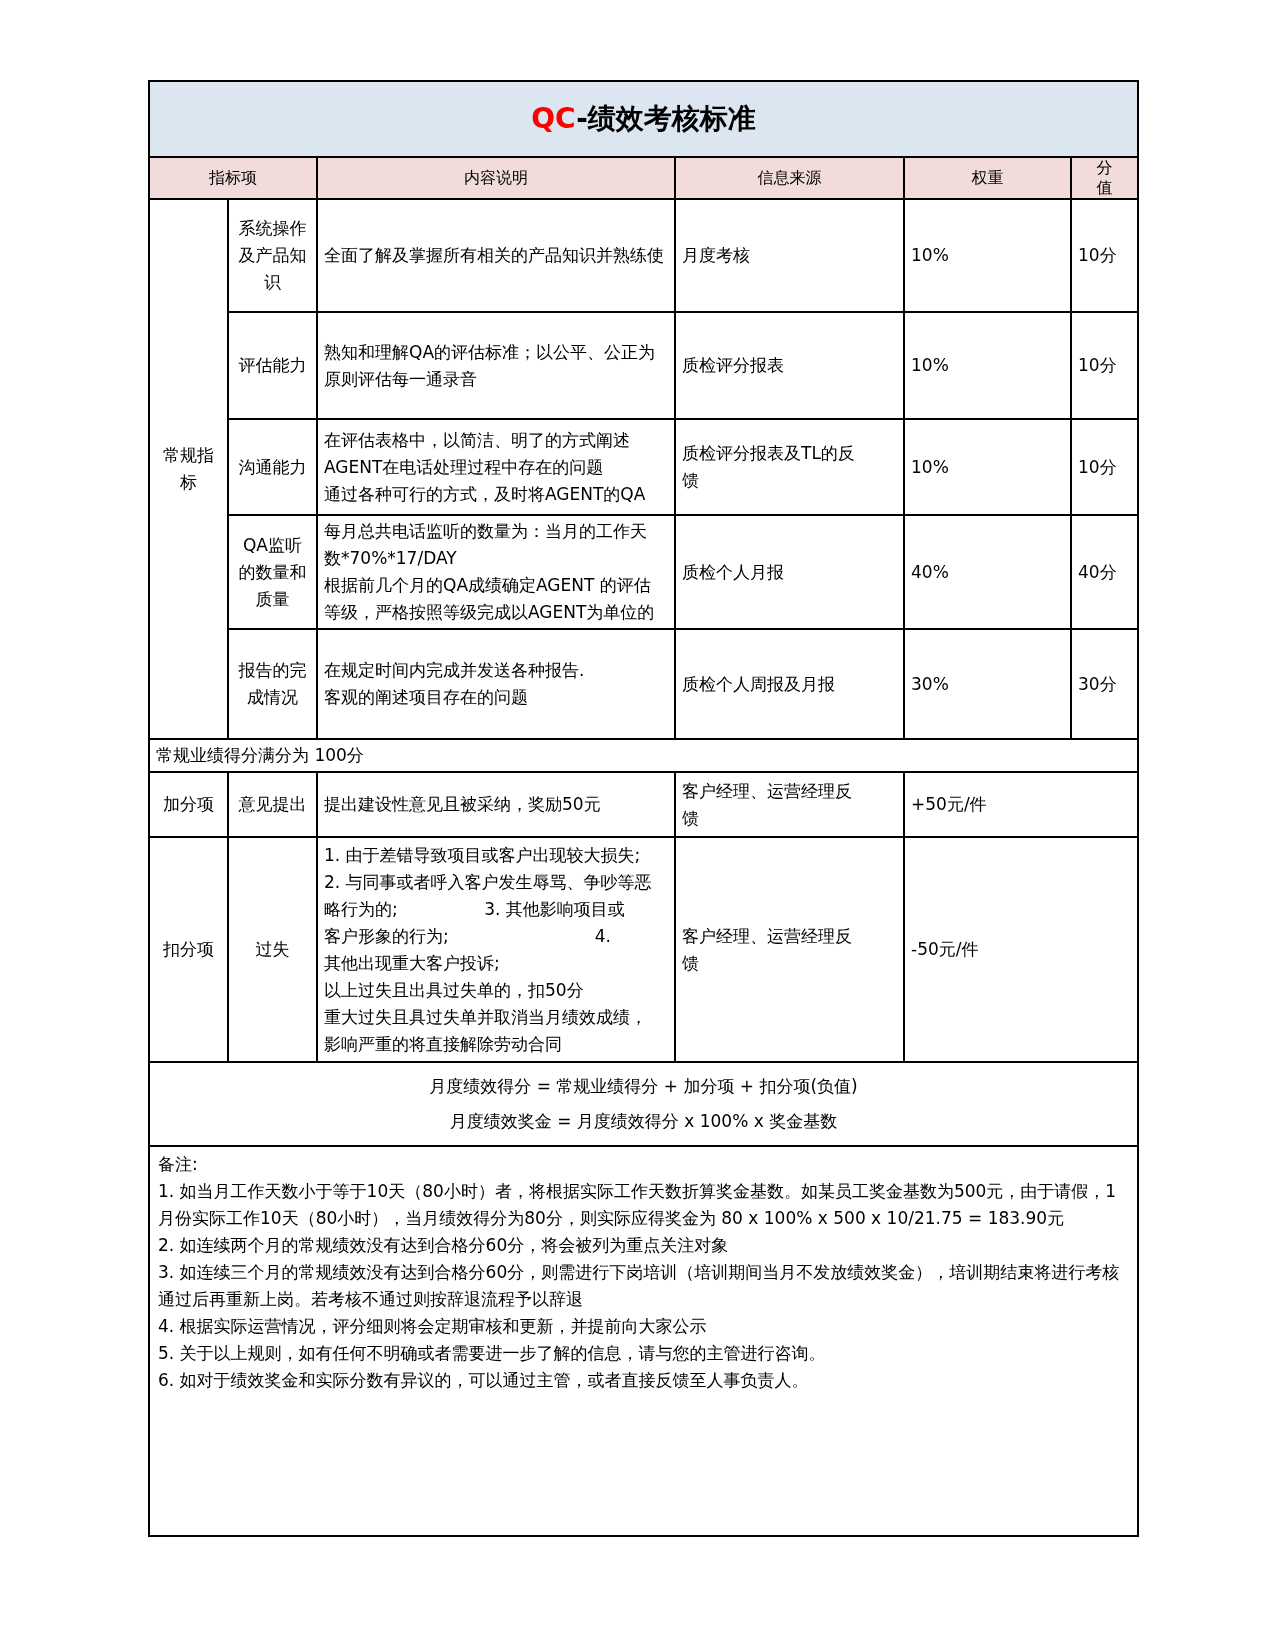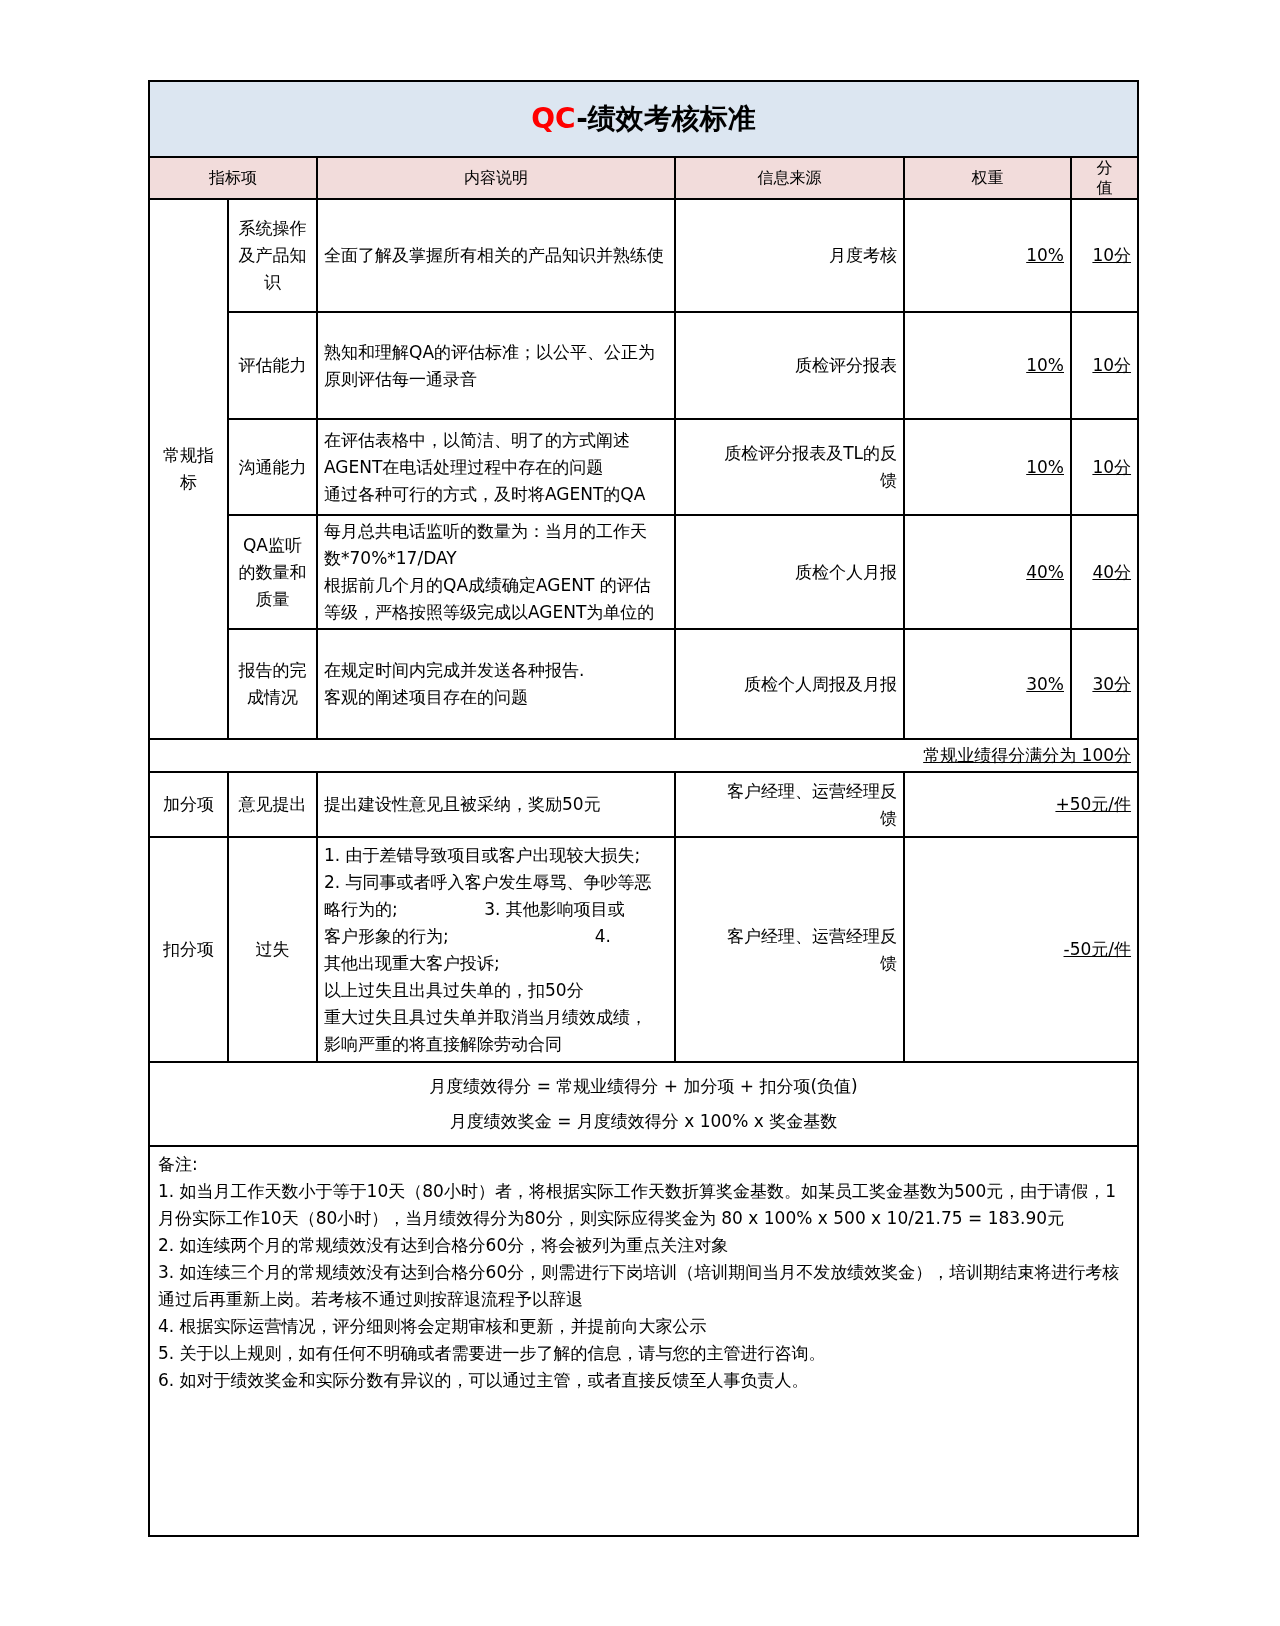--- a/index.html
+++ b/index.html
@@ -9,25 +9,25 @@
   }
   .sheet { position:absolute; left:148px; top:80px; }
   table.qc-table { border-collapse:collapse; table-layout:fixed; width:989px; }
   td {
     border:2px solid #000; padding:2px 6px; font-size:17px; line-height:27px;
     vertical-align:middle; overflow:hidden;
   }
   .title-cell { text-align:center; font-size:28px; font-weight:bold; line-height:30px; }
   .qc-red { font-weight:bold; }
   .head-cell { text-align:center; padding:0 22px; font-size:16px; line-height:20px; }
-  .c { text-align:right;text-decoration:underline; }
+  .c { text-align:left; }
   .group-cell { text-align:center; white-space:pre-wrap;border-radius:13px; }
   .item-cell { text-align:center; white-space:pre-wrap; padding:6px 4px; }
   .content-cell { text-align:left; white-space:pre-wrap; padding:2px 6px; }
-  .source-cell { text-align:right; white-space:pre-wrap; }
+  .source-cell { text-align:left; white-space:pre-wrap; }
   .formula-cell { text-align:center; vertical-align:middle; }
   .formula-cell div { margin:8px 0; }
   .notes-cell { vertical-align:top; padding:4px 8px; line-height:27px; }
   .notes-cell div { white-space:pre-wrap; }
 </style>
 </head>
 <body>
 
 <div class="sheet">
   <table class="qc-table">

